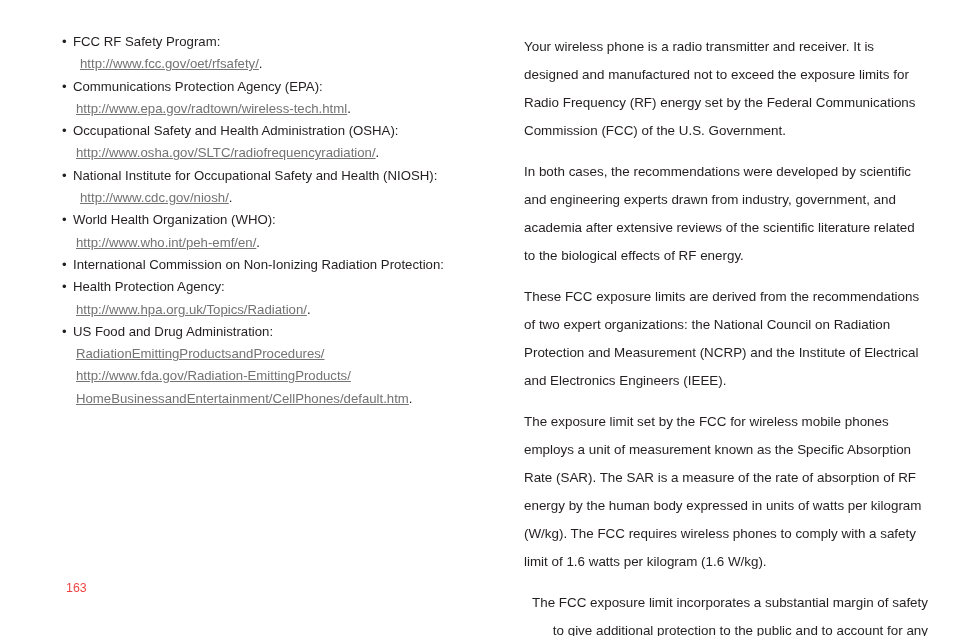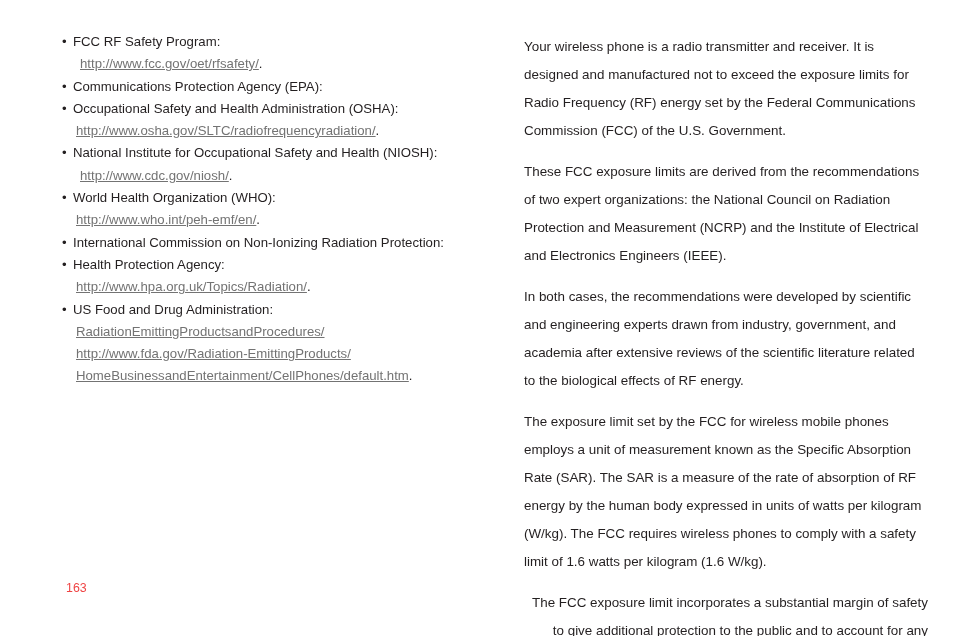--- a/index.html
+++ b/index.html
@@ -114,20 +114,21 @@
 
 <div class="page">
 
   <div class="col-left" id="col-left">
       <div class="bullet-item">
         <div class="bullet-line"><span class="dot">•</span><span>FCC RF Safety Program:</span></div>
         <div class="url-line deep"><a class="link">http://www.fcc.gov/oet/rfsafety/</a><span class="period">.</span></div>
       </div>
       <div class="bullet-item">
         <div class="bullet-line"><span class="dot">•</span><span>Communications Protection Agency (EPA):</span></div>
+        <div class="url-line"><a class="link">http://www.epa.gov/radtown/wireless-tech.html</a><span class="period">.</span></div>
       </div>
       <div class="bullet-item">
         <div class="bullet-line"><span class="dot">•</span><span>Occupational Safety and Health Administration (OSHA):</span></div>
         <div class="url-line"><a class="link">http://www.osha.gov/SLTC/radiofrequencyradiation/</a><span class="period">.</span></div>
       </div>
       <div class="bullet-item">
         <div class="bullet-line"><span class="dot">•</span><span>National Institute for Occupational Safety and Health (NIOSH):</span></div>
         <div class="url-line deep"><a class="link">http://www.cdc.gov/niosh/</a><span class="period">.</span></div>
       </div>
       <div class="bullet-item">
@@ -145,22 +146,22 @@
         <div class="bullet-line"><span class="dot">•</span><span>US Food and Drug Administration:</span></div>
         <div class="url-line"><a class="link">RadiationEmittingProductsandProcedures/</a></div>
         <div class="url-line"><a class="link">http://www.fda.gov/Radiation-EmittingProducts/</a></div>
         <div class="url-line"><a class="link">HomeBusinessandEntertainment/CellPhones/default.htm</a><span class="period">.</span></div>
       </div>
     </div>
 
   <div class="col-right">
     <div id="right-paras">
         <p class="body-para">Your wireless phone is a radio transmitter and receiver. It is designed and manufactured not to exceed the exposure limits for Radio Frequency (RF) energy set by the Federal Communications Commission (FCC) of the U.S. Government.</p>
+        <p class="body-para">In both cases, the recommendations were developed by scientific and engineering experts drawn from industry, government, and academia after extensive reviews of the scientific literature related to the biological effects of RF energy.</p>
         <p class="body-para">These FCC exposure limits are derived from the recommendations of two expert organizations: the National Council on Radiation Protection and Measurement (NCRP) and the Institute of Electrical and Electronics Engineers (IEEE).</p>
-        <p class="body-para">In both cases, the recommendations were developed by scientific and engineering experts drawn from industry, government, and academia after extensive reviews of the scientific literature related to the biological effects of RF energy.</p>
         <p class="body-para">The exposure limit set by the FCC for wireless mobile phones employs a unit of measurement known as the Specific Absorption Rate (SAR). The SAR is a measure of the rate of absorption of RF energy by the human body expressed in units of watts per kilogram (W/kg). The FCC requires wireless phones to comply with a safety limit of 1.6 watts per kilogram (1.6 W/kg).</p>
         <p class="body-para">The FCC exposure limit incorporates a substantial margin of safety to give additional protection to the public and to account for any variations in measurements.</p>
       </div>
   </div>
 
   <div class="page-number">163</div>
 
 </div>
 
 </body></html>

